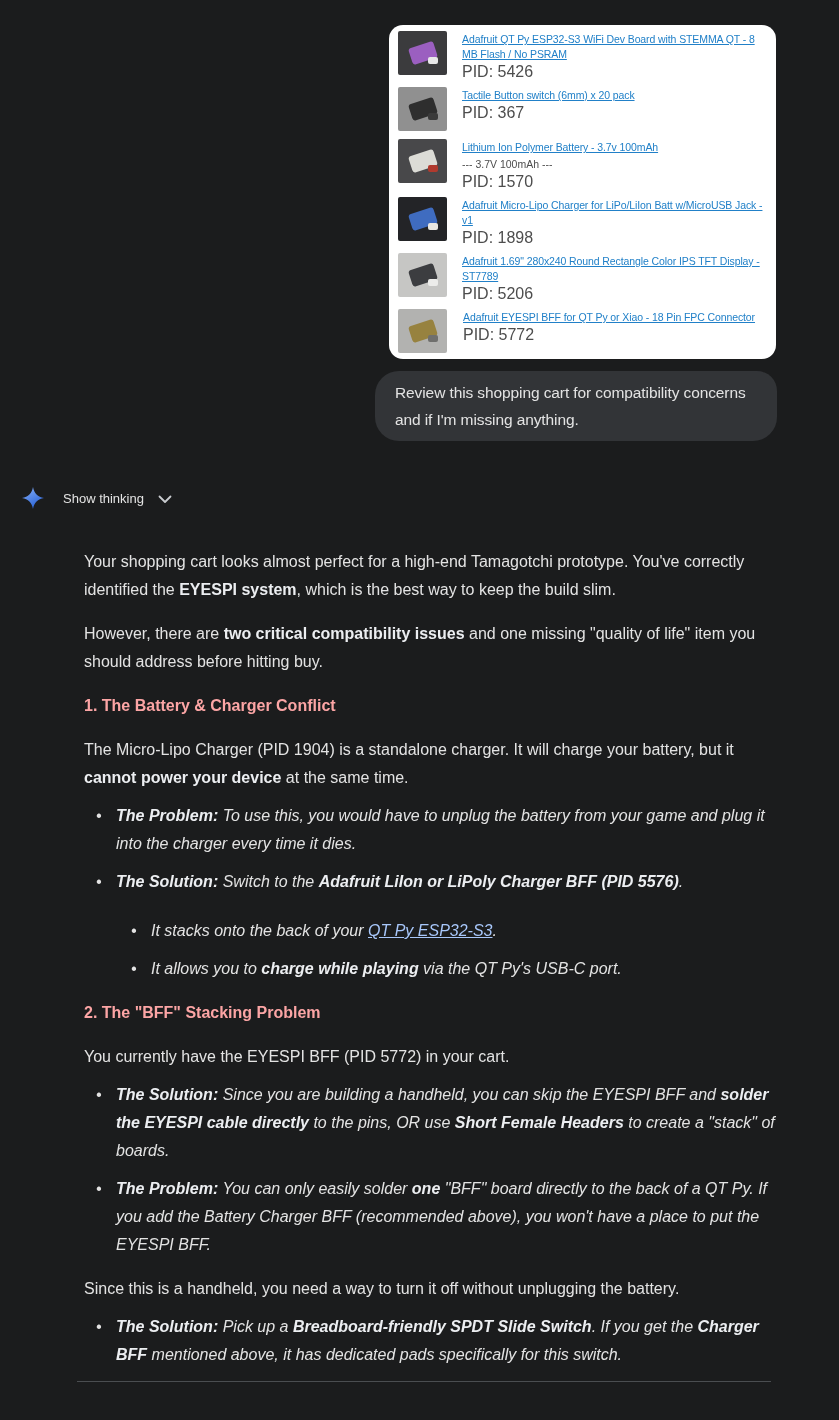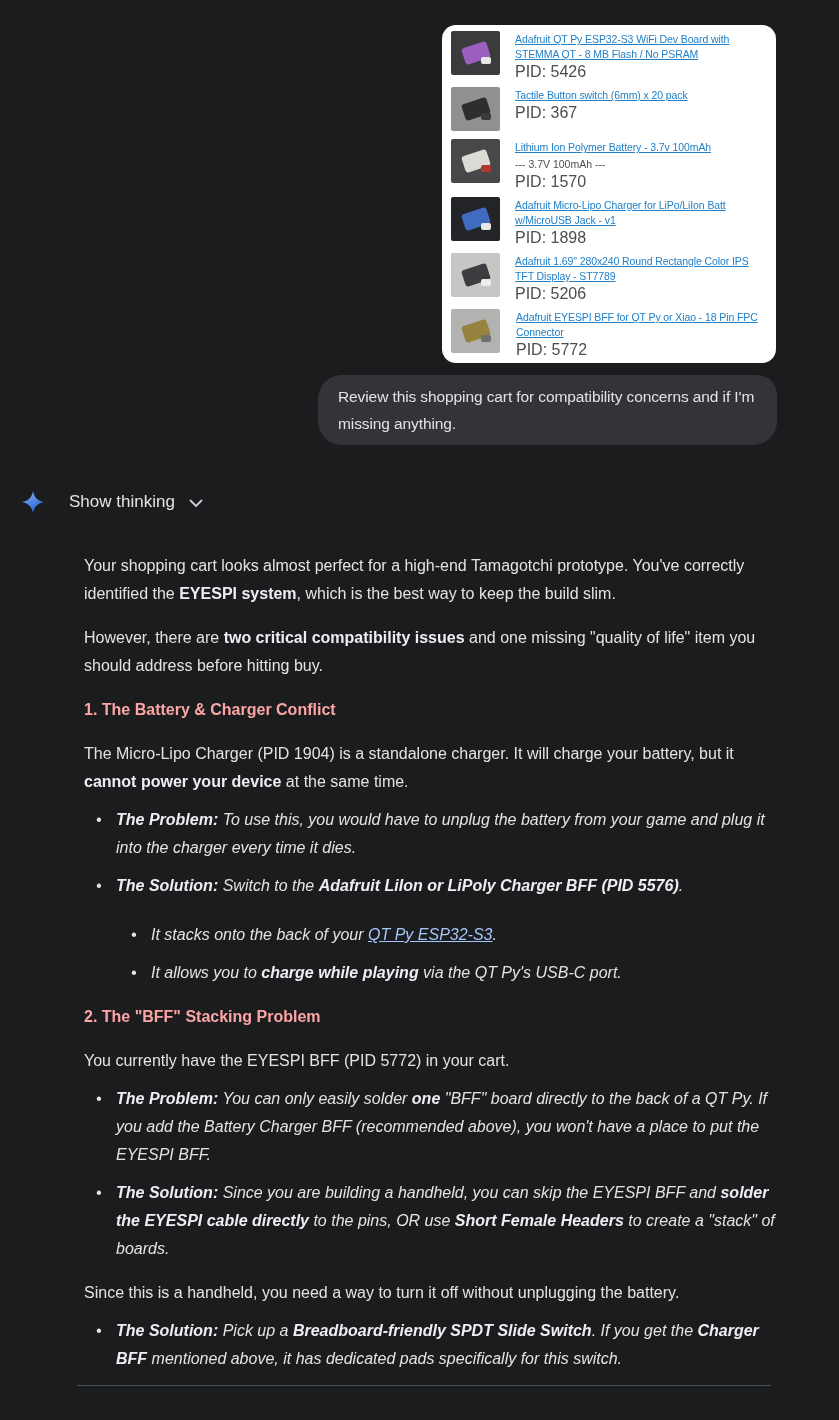--- a/index.html
+++ b/index.html
@@ -5,51 +5,51 @@
   html,body{margin:0;padding:0;}
   body{
     width:839px;height:1420px;
     background:#1b1c1d;
     font-family:"Liberation Sans", sans-serif;
     color:#e3e3e3;
     overflow:hidden;
   }
   
   .attachment-card{
-    width:334px;
+    width:387px;
     margin:25px 63px 0 auto;
     background:#ffffff;
     border-radius:14px;
     padding:6px 9px;
     box-sizing:border-box;
   }
   .product-row{display:flex;gap:15px;margin-bottom:8px;align-items:flex-start;}
   .product-row:last-child{margin-bottom:0;gap:16px;}
   .thumb{width:49px;height:44px;flex:0 0 49px;border-radius:2px;position:relative;overflow:hidden;}
   .thumb-obj{position:absolute;left:50%;top:50%;width:26px;height:17px;
     transform:translate(-50%,-50%) rotate(-18deg);border-radius:3px;}
   .thumb-accent{position:absolute;right:9px;bottom:11px;width:10px;height:7px;border-radius:2px;}
   .ptext{flex:1;padding-top:1px;min-width:0;}
   .ptitle{color:#2180c8;text-decoration:underline;font-size:10.5px;line-height:15px;
     font-weight:500;letter-spacing:-0.1px;}
   .psub{color:#4d4d4d;font-size:10.5px;line-height:15px;margin-top:2px;}
   .ppid{color:#4d4d4d;font-size:16px;line-height:15px;margin-top:2px;}
   
   .user-bubble{
-    width:459px;box-sizing:border-box;
+    width:402px;box-sizing:border-box;
     margin:12px 62px 0 auto;
     background:#323437;
     border-radius:24px 20px 24px 24px;
     padding:8px 20px;
     font-size:15.5px;line-height:27px;color:#e3e3e3;
     letter-spacing:-0.1px;
   }
   
   .thinking-row{display:flex;align-items:center;margin:45px 0 0 22px;cursor:pointer;}
-  .thinking-label{font-size:17px;color:#e3e3e3;margin-left:25px;}
+  .thinking-label{font-size:13px;color:#e3e3e3;margin-left:19px;}
   .chev{margin-left:14px;margin-top:2px;}
   
   .response{margin:38px 55px 0 84px;font-size:16px;line-height:28px;color:#e3e3e3;}
   .response p{margin:16px 0 10px;}
   .response h4{font-size:16px;font-weight:700;color:#fca5a5;margin:16px 0 6px;line-height:28px;}
   .response strong{font-weight:700;color:#eceef1;}
   .response ul{list-style:none;margin:0 0 10px;padding:0;}
   .response ul ul{margin:21px 0 0 5px;}
   .response li{position:relative;padding-left:32px;margin-bottom:10px;font-style:italic;}
   .response li:last-child{margin-bottom:0;}
@@ -173,22 +173,22 @@
           <li><span>It allows you to </span><strong>charge while playing</strong><span> via the QT Py's USB-C port.</span></li>
         </ul>
       </li>
     </ul>
 
     <h4>2. The "BFF" Stacking Problem</h4>
 
     <p><span>You currently have the EYESPI BFF (PID 5772) in your cart.</span></p>
 
     <ul>
+      <li><strong>The Solution:</strong><span> Since you are building a handheld, you can skip the EYESPI BFF and </span><strong>solder the EYESPI cable directly</strong><span> to the pins, OR use </span><strong>Short Female Headers</strong><span> to create a "stack" of boards.</span></li>
       <li><strong>The Problem:</strong><span> You can only easily solder </span><strong>one</strong><span> "BFF" board directly to the back of a QT Py. If you add the Battery Charger BFF (recommended above), you won't have a place to put the EYESPI BFF.</span></li>
-      <li><strong>The Solution:</strong><span> Since you are building a handheld, you can skip the EYESPI BFF and </span><strong>solder the EYESPI cable directly</strong><span> to the pins, OR use </span><strong>Short Female Headers</strong><span> to create a "stack" of boards.</span></li>
     </ul>
 
 
     <p><span>Since this is a handheld, you need a way to turn it off without unplugging the battery.</span></p>
 
     <ul>
       <li><strong>The Solution:</strong><span> Pick up a </span><strong>Breadboard-friendly SPDT Slide Switch</strong><span>. If you get the </span><strong>Charger BFF</strong><span> mentioned above, it has dedicated pads specifically for this switch.</span></li>
     </ul>
 
     <hr class="divider">

